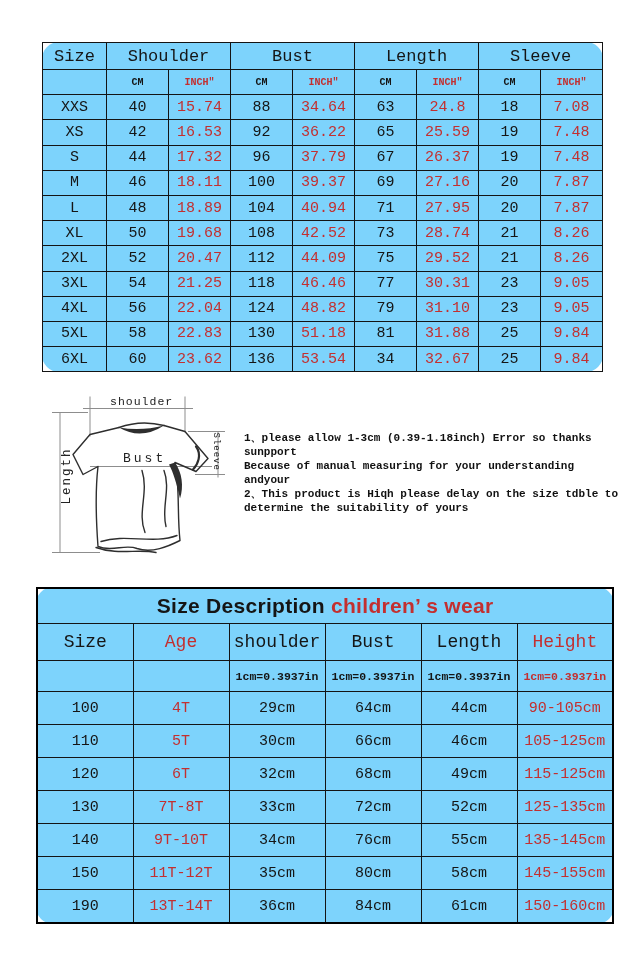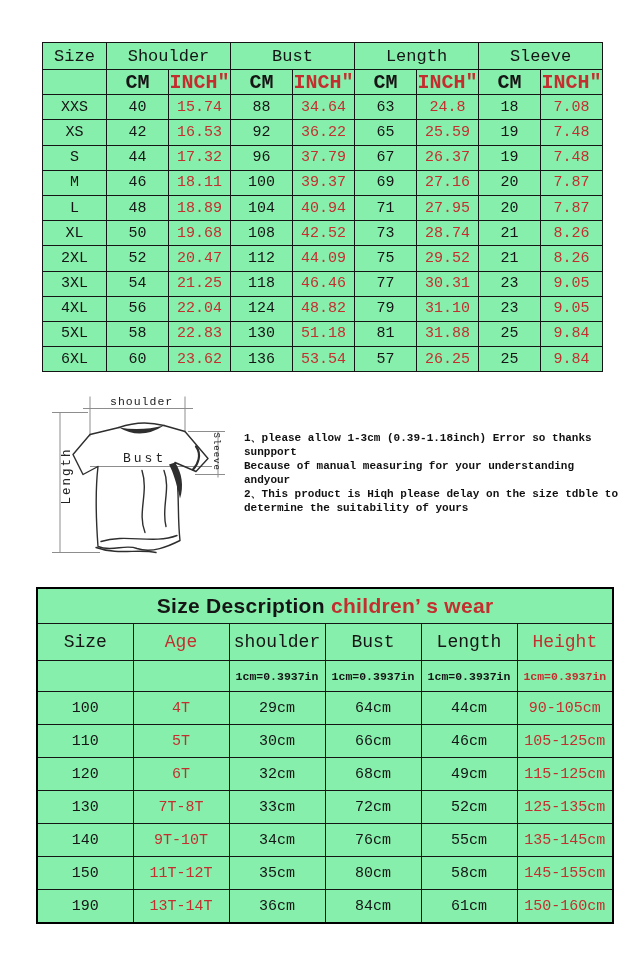--- a/index.html
+++ b/index.html
@@ -1,29 +1,29 @@
 <!DOCTYPE html>
 <html style="--red: #c32f2f; --text: #151515; --sketch: #2e2e2e; --guide: #8d8d8d;"><head>
 <meta charset="utf-8">
 <style>
   html,body{margin:0;padding:0;}
   body{
     width:640px;height:960px;background:#ffffff;position:relative;
     font-family:"Liberation Mono","DejaVu Sans Mono",monospace;
     color:var(--text,#151515);
   }
-  table{border-collapse:collapse;table-layout:fixed;position:absolute;background:#86efac;}
+  table{border-collapse:collapse;table-layout:fixed;position:absolute;background:#7dd3fc;border-radius:17px;}
   td{border:1.6px solid #141414;text-align:center;padding:0;white-space:nowrap;overflow:hidden;vertical-align:middle;}
   .red{color:var(--red,#c32f2f);}
 
   
   .adult{left:42px;top:42px;width:560px;}
   .adult td{height:24.2px;font-size:15px;}
   .adult .h1{font-size:17px;height:26px;}
-  .adult .h2{font-weight:bold;font-size:20px;}
+  .adult .h2{font-weight:bold;font-size:10px;}
 
   
   .tee{position:absolute;left:38px;top:372px;width:205px;height:205px;}
   .g{stroke:var(--guide,#8d8d8d);stroke-width:1;fill:none;}
   .s{stroke:var(--sketch,#2e2e2e);stroke-width:1.4;fill:none;stroke-linecap:round;stroke-linejoin:round;}
   .s2{stroke:var(--sketch,#2e2e2e);stroke-width:2.2;fill:none;stroke-linecap:round;}
   .sf{fill:var(--sketch,#2e2e2e);stroke:none;}
   .tee text{font-family:"Liberation Mono","DejaVu Sans Mono",monospace;fill:#222;}
   .lab-shoulder{font-size:11.5px;letter-spacing:1px;}
   .lab-bust{font-size:13px;letter-spacing:3px;}
@@ -191,22 +191,22 @@
           <td class="red">31.88</td>
           <td>25</td>
           <td class="red">9.84</td>
         </tr>
         <tr>
           <td>6XL</td>
           <td>60</td>
           <td class="red">23.62</td>
           <td>136</td>
           <td class="red">53.54</td>
-          <td>57</td>
-          <td class="red">26.25</td>
+          <td>34</td>
+          <td class="red">32.67</td>
           <td>25</td>
           <td class="red">9.84</td>
         </tr>
       </tbody>
   </table>
 
   <svg class="tee" viewBox="0 0 205 200">
 
     <line class="g" x1="45" y1="34" x2="155" y2="34"></line>
     <line class="g" x1="52" y1="22" x2="52" y2="62"></line>

